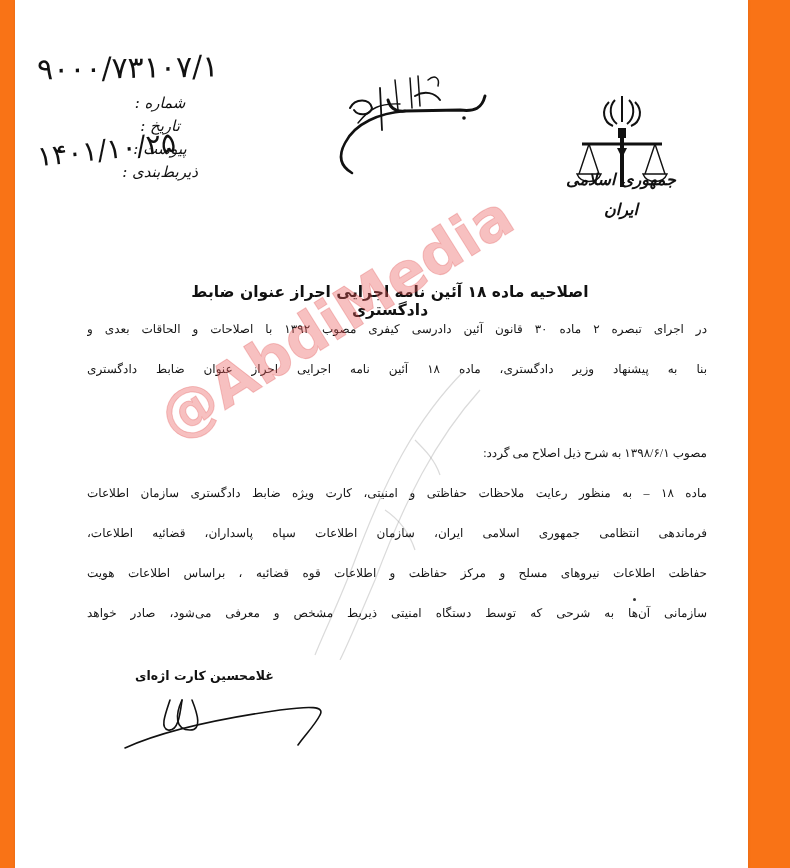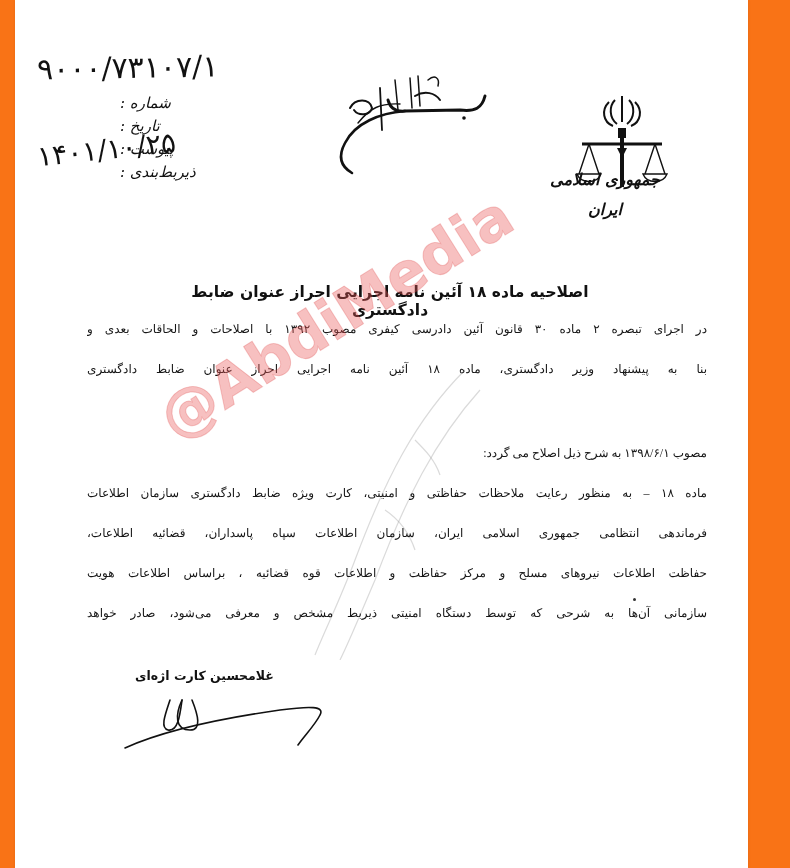--- a/index.html
+++ b/index.html
@@ -51,39 +51,39 @@
     left: 105px;
     top: 92px;
     width: 80px;
     direction: rtl;
     font-family: "DejaVu Serif", serif;
     font-style: italic;
     font-size: 15px;
     line-height: 23px;
     color: #111;
   }
-  .meta-labels div { text-align: left; }
+  .meta-labels div { text-align: center; }
 
   .basmala {
     position: absolute;
     left: 295px;
     top: 68px;
     width: 190px;
     height: 110px;
   }
   .emblem {
     position: absolute;
     left: 552px;
     top: 62px;
     width: 110px;
     height: 170px;
   }
   .emblem-caption {
     position: absolute;
-    left: 520px;
+    left: 536px;
     top: 165px;
     width: 140px;
     direction: rtl;
     text-align: center;
     font-family: "DejaVu Serif", serif;
     font-style: italic;
     font-weight: bold;
     font-size: 16px;
     line-height: 30px;
     color: #111;

